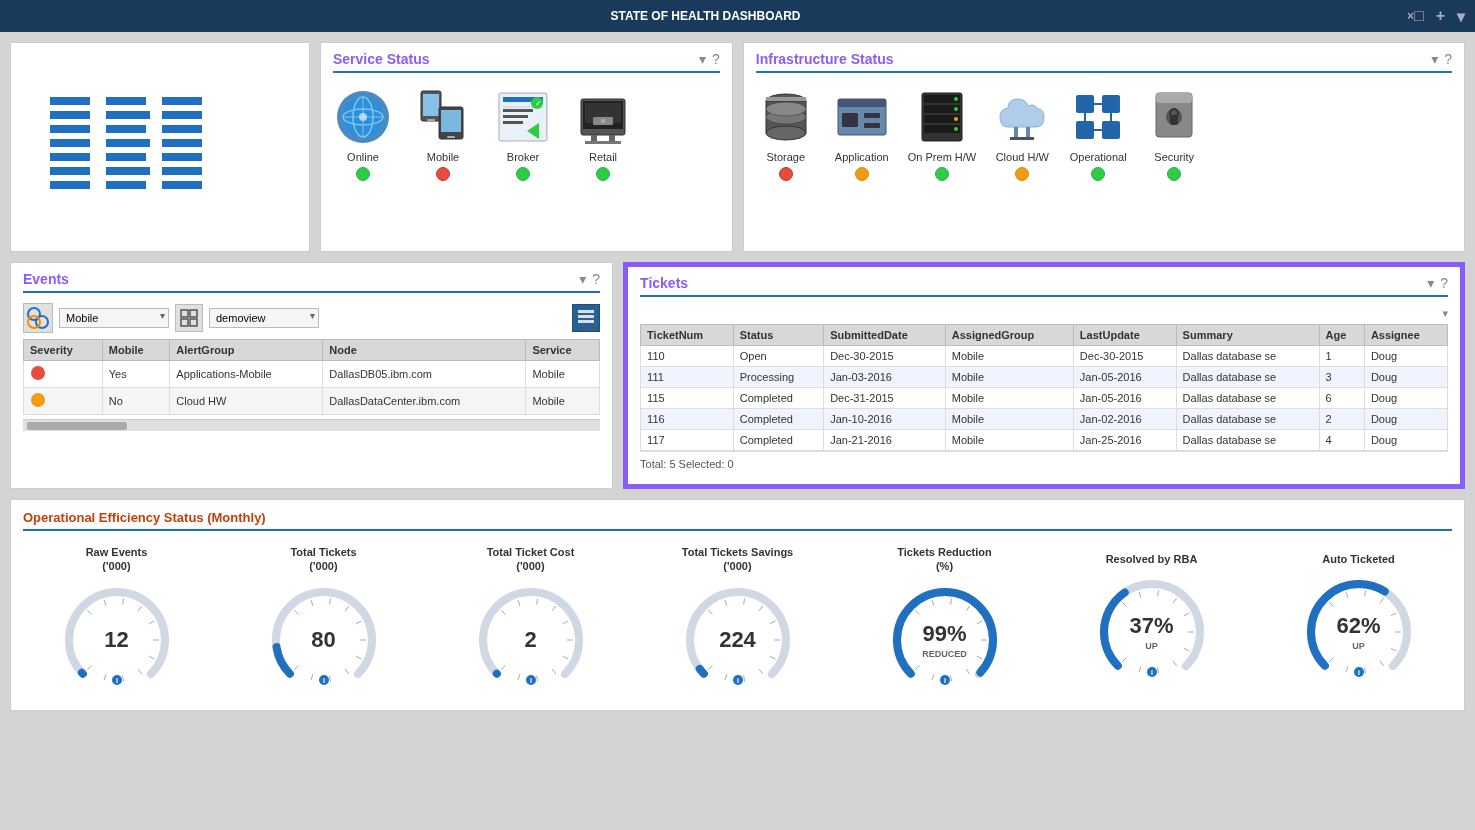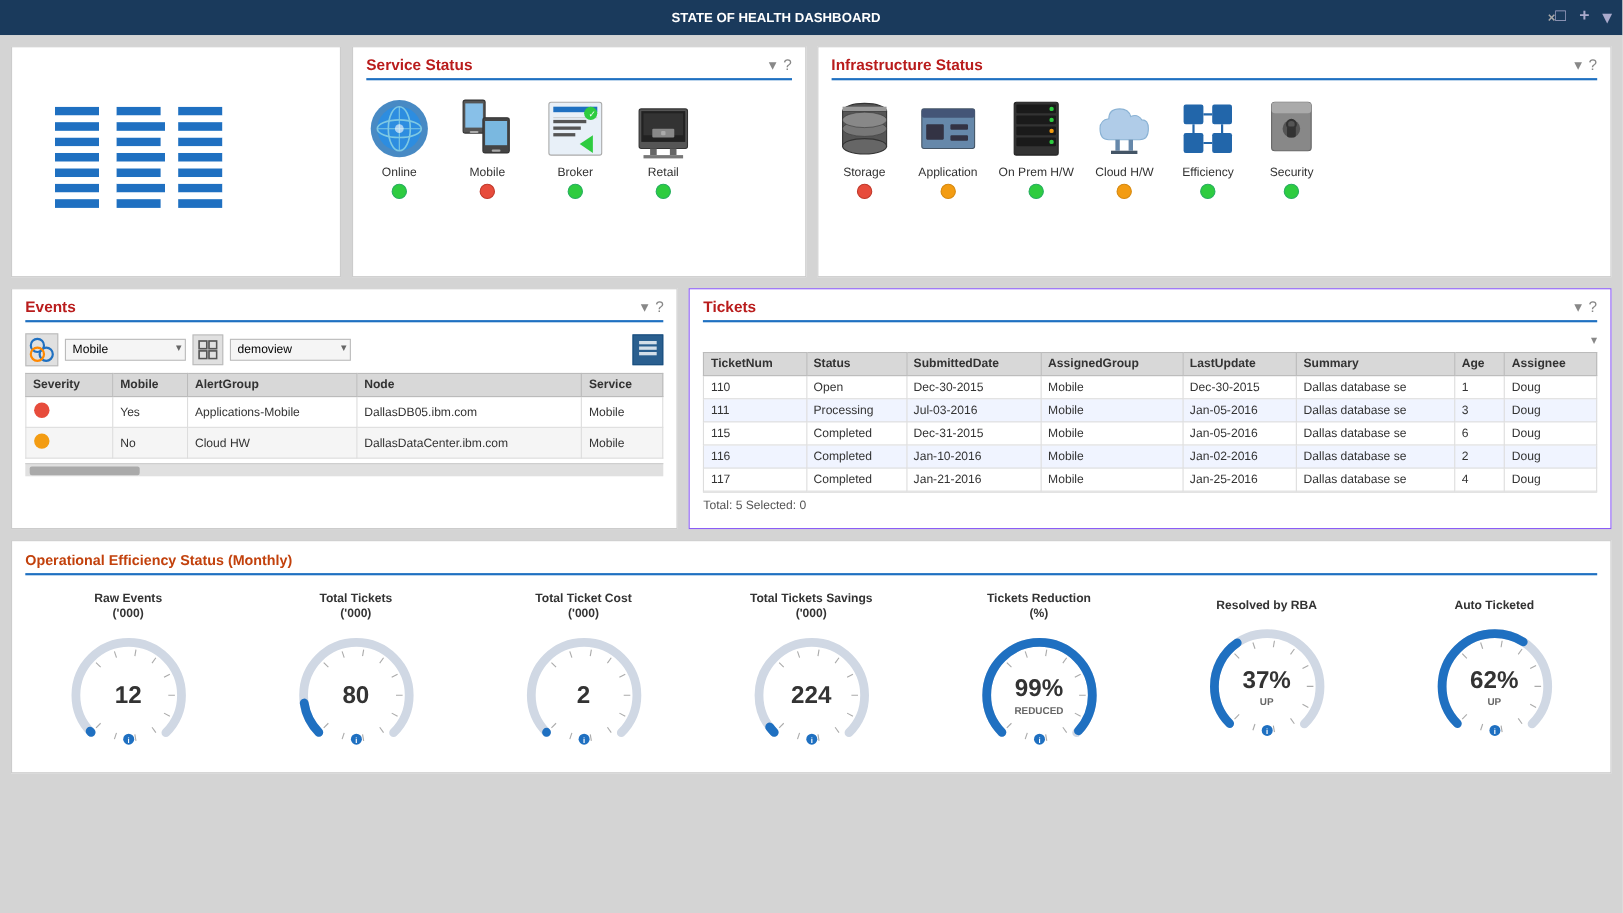--- a/index.html
+++ b/index.html
@@ -45,21 +45,21 @@
       padding: 8px 12px;
     }
     .panel-header {
       display: flex;
       align-items: center;
       justify-content: space-between;
       border-bottom: 2px solid #1f70c1;
       padding-bottom: 4px;
       margin-bottom: 10px;
     }
-    .panel-title { font-size: 14px; font-weight: bold; color: #b91c1c; }
+    .panel-title { font-size: 14px; font-weight: bold; color: #8b5cf6; }
     .panel-header-icons { display: flex; gap: 6px; color: #888; font-size: 14px; }
 
     .service-icons { display: flex; gap: 20px; align-items: flex-start; padding: 4px 0; }
     .service-item { display: flex; flex-direction: column; align-items: center; gap: 4px; }
     .service-icon-img { width: 60px; height: 60px; display: flex; align-items: center; justify-content: center; }
     .service-label { font-size: 11px; color: #333; }
     .status-dot { width: 14px; height: 14px; border-radius: 50%; }
     .status-green { background: #2ecc40; border: 1px solid #27ae60; }
     .status-red { background: #e74c3c; border: 1px solid #c0392b; }
     .status-yellow { background: #f39c12; border: 1px solid #d68910; }
@@ -106,21 +106,21 @@
     .events-table th { background: #d8d8d8; border: 1px solid #bbb; padding: 4px 6px; text-align: left; font-weight: bold; }
     .events-table td { border: 1px solid #ddd; padding: 4px 6px; }
     .events-table tr:nth-child(even) { background: #f5f5f5; }
 
     .scrollbar-area { border-top: 1px solid #ccc; margin-top: 4px; height: 12px; background: #e0e0e0; display: flex; align-items: center; }
     .scrollbar-thumb { height: 8px; width: 100px; background: #aaa; margin-left: 4px; border-radius: 2px; }
 
     
     .tickets-panel {
       background: #fff;
-      border: 1px solid #8b5cf6;
+      border: 5px solid #8b5cf6;
       flex: 1.4;
       padding: 8px 12px;
       max-height: 290px;
       overflow: hidden;
     }
     .tickets-table { width: 100%; border-collapse: collapse; font-size: 11px; }
     .tickets-table th { background: #d8d8d8; border: 1px solid #bbb; padding: 4px 6px; text-align: left; font-weight: bold; white-space: nowrap; }
     .tickets-table td { border: 1px solid #ddd; padding: 4px 6px; white-space: nowrap; }
     .tickets-table tr:nth-child(even) { background: #f0f4ff; }
     .tickets-table tr:nth-child(odd) { background: #fff; }
@@ -372,21 +372,21 @@
               <rect x="6" y="6" width="18" height="18" rx="2" fill="#2266aa"></rect>
               <rect x="32" y="6" width="18" height="18" rx="2" fill="#2266aa"></rect>
               <rect x="6" y="32" width="18" height="18" rx="2" fill="#2266aa"></rect>
               <rect x="32" y="32" width="18" height="18" rx="2" fill="#2266aa"></rect>
               <line x1="24" y1="15" x2="32" y2="15" stroke="#2266aa" stroke-width="2"></line>
               <line x1="24" y1="41" x2="32" y2="41" stroke="#2266aa" stroke-width="2"></line>
               <line x1="15" y1="24" x2="15" y2="32" stroke="#2266aa" stroke-width="2"></line>
               <line x1="41" y1="24" x2="41" y2="32" stroke="#2266aa" stroke-width="2"></line>
             </svg>
           </div>
-          <span class="service-label">Efficiency</span>
+          <span class="service-label">Operational</span>
           <div class="status-dot status-green"></div>
         </div>
 
         <div class="service-item">
           <div class="service-icon-img">
             <svg width="56" height="56" viewBox="0 0 56 56">
               <rect x="10" y="4" width="36" height="44" rx="3" fill="#888" stroke="#666" stroke-width="1"></rect>
               <rect x="10" y="4" width="36" height="10" rx="3" fill="#aaa"></rect>
               <circle cx="28" cy="28" r="8" fill="#555"></circle>
               <rect x="24" y="26" width="8" height="10" rx="2" fill="#333"></rect>
@@ -523,21 +523,21 @@
       <td>Dec-30-2015</td>
       <td>Mobile</td>
       <td>Dec-30-2015</td>
       <td>Dallas database se</td>
       <td>1</td>
       <td>Doug</td>
     </tr>
             <tr>
       <td>111</td>
       <td>Processing</td>
-      <td>Jul-03-2016</td>
+      <td>Jan-03-2016</td>
       <td>Mobile</td>
       <td>Jan-05-2016</td>
       <td>Dallas database se</td>
       <td>3</td>
       <td>Doug</td>
     </tr>
             <tr>
       <td>115</td>
       <td>Completed</td>
       <td>Dec-31-2015</td>

